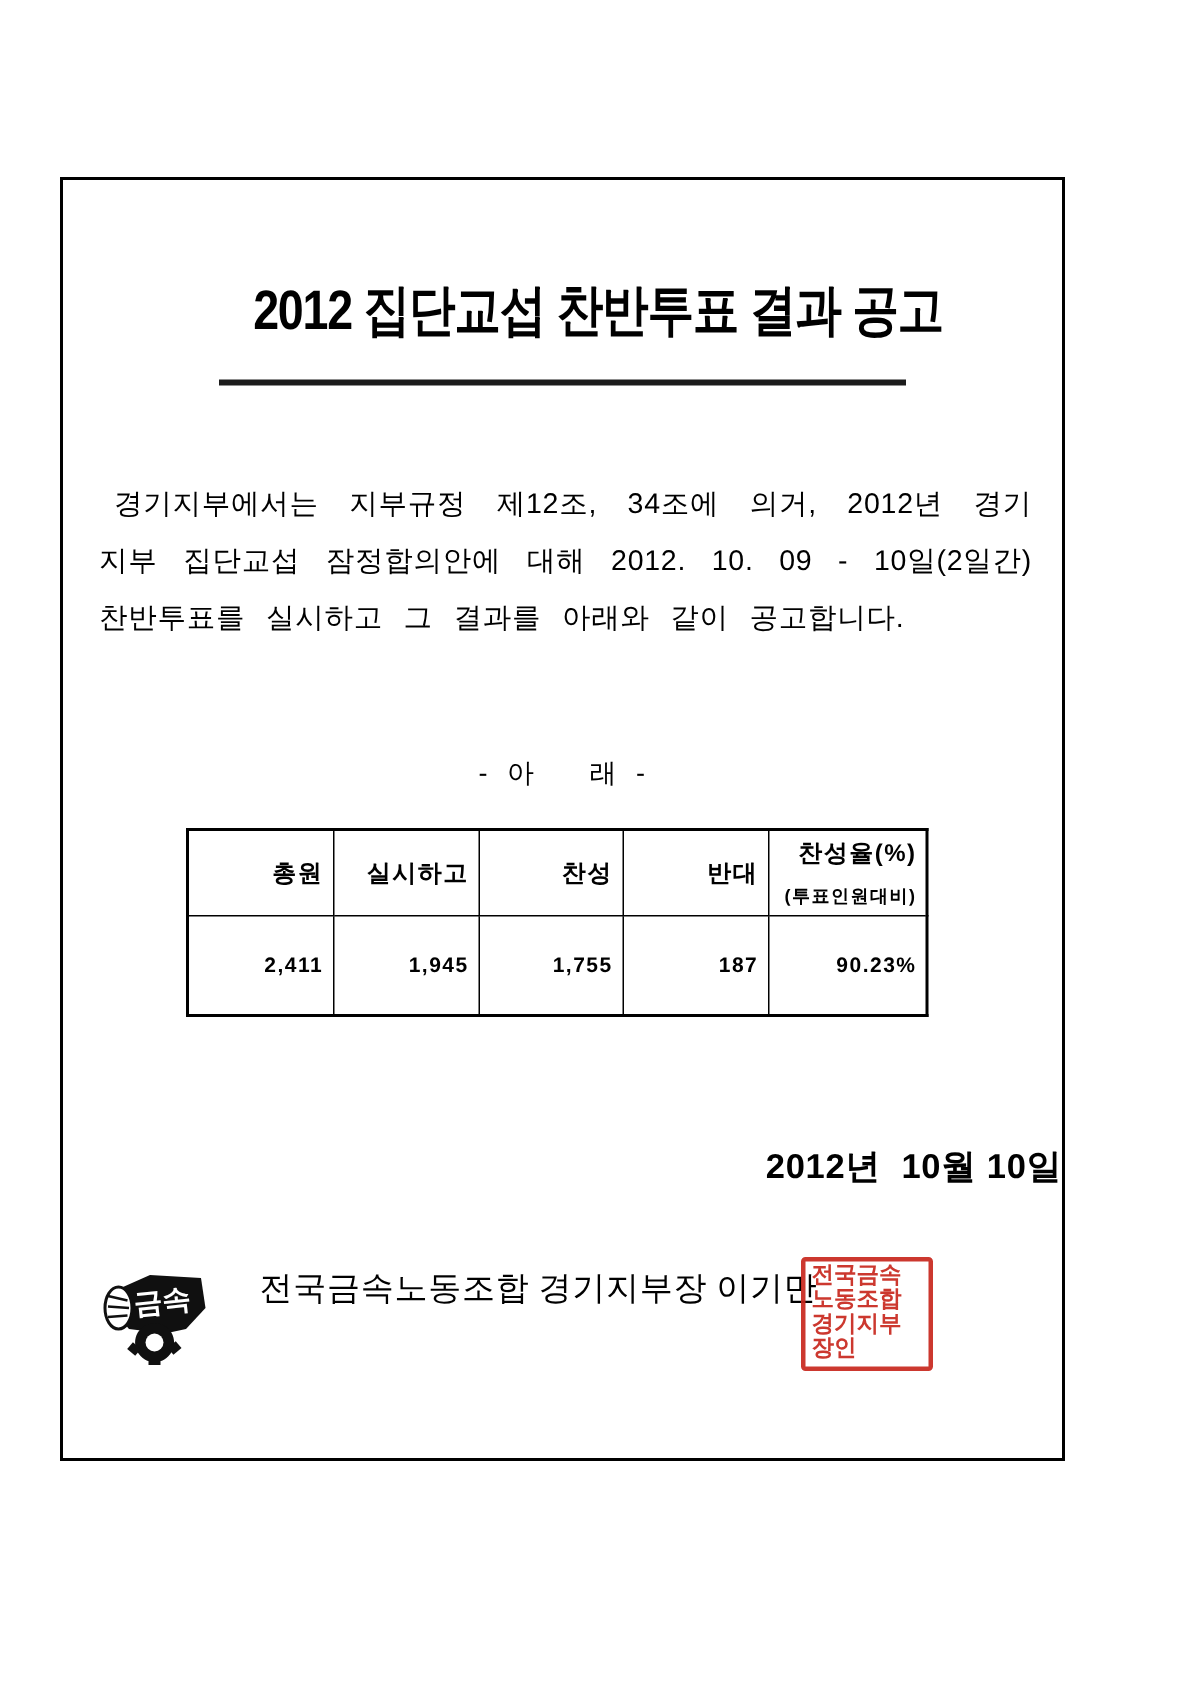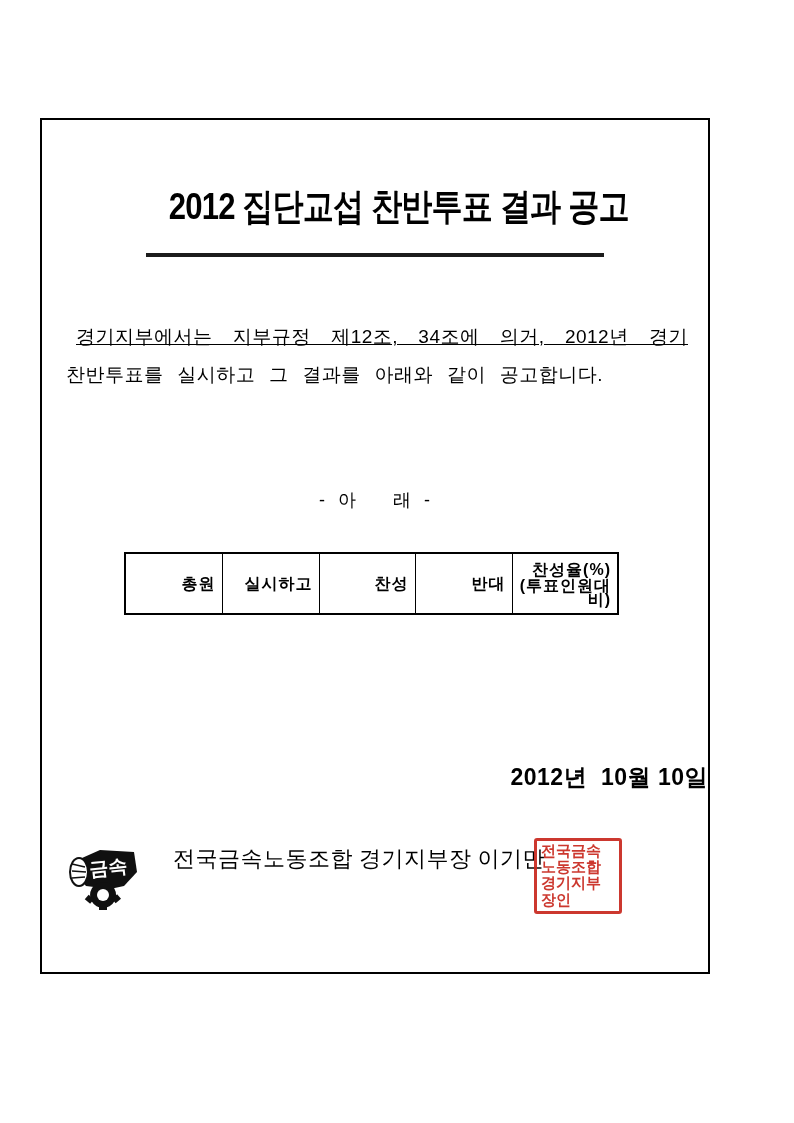--- a/index.html
+++ b/index.html
@@ -44,29 +44,29 @@
     top: 198px; left: 24px; right: 20px;
     font-size: 19px;
     line-height: 38px;
     letter-spacing: 0.5px;
   }
   .body-line {
     text-align: justify;
     text-align-last: justify;
     word-spacing: 6px;
   }
-  .body-line.first { text-indent: 10px; text-decoration: underline; }
+  .body-line.first { text-indent: 10px; }
   .body-line.last {
     text-align: right;
     text-align-last: left;
     word-spacing: 8px;
   }
   .section-label {
     position: absolute;
-    top: 368px; left: 0; width: 100%;
+    top: 383px; left: 0; width: 100%;
     text-align: center;
     font-size: 18px;
     white-space: pre;
     letter-spacing: 1px;
   }
   table.results {
     position: absolute;
     top: 432px; left: 82px;
     border-collapse: collapse;
     border: 2px solid #000;
@@ -77,21 +77,21 @@
     text-align: right;
     vertical-align: middle;
     font-weight: bold;
     padding: 6px;
   }
   table.results tr.hdr th { height: 47px; font-size: 17px; letter-spacing: 1px; }
   table.results tr.dat td { height: 66px; font-size: 14px; letter-spacing: 1px; }
   .col-a { width: 97px; } .col-b { width: 97px; } .col-c { width: 96px; }
   .col-d { width: 97px; margin-top: 32px; } .col-e { width: 106px; }
   .hdr-main { display: block; font-size: 16px; line-height: 19px; }
-  .hdr-sub  { display: block; font-size: 16px; line-height: 14px; }
+  .hdr-sub  { display: block; font-size: 12px; line-height: 14px; margin-top: 11px; }
   .doc-date {
     position: absolute;
     top: 642px; left: 0; width: 100%;
     text-align: right;
     font-size: 23px;
     font-weight: bold;
     white-space: pre;
     letter-spacing: 0.5px;
   }
   .sig-row {
@@ -141,20 +141,21 @@
 <div class="page-border">
 
   <div class="doc-title-wrap">
     <span class="doc-title">2012 집단교섭 찬반투표 결과 공고</span>
   </div>
 
   <div class="title-underline"></div>
 
   <div class="body-par">
     <div class="body-line first">경기지부에서는 지부규정 제12조, 34조에 의거,  2012년 경기</div>
+    <div class="body-line">지부 집단교섭 잠정합의안에 대해 2012. 10. 09 - 10일(2일간)</div>
     <div class="body-line last">찬반투표를 실시하고 그 결과를 아래와 같이 공고합니다.</div>
   </div>
 
   <div class="section-label">-  아      래  -</div>
 
   <table class="results">
     <tbody>
         <tr class="hdr">
       <th class="col-a">
         <span class="hdr-main">총원</span>
@@ -165,20 +166,27 @@
       <th class="col-c">
         <span class="hdr-main">찬성</span>
       </th>
       <th class="col-d">
         <span class="hdr-main">반대</span>
       </th>
       <th class="col-e">
         <span class="hdr-main">찬성율(%)</span>
         <span class="hdr-sub">(투표인원대비)</span>
       </th>
+    </tr>
+    <tr class="dat">
+      <td>2,411</td>
+      <td>1,945</td>
+      <td>1,755</td>
+      <td>187</td>
+      <td>90.23%</td>
     </tr>
   </tbody>
     </table>
 
   <div class="doc-date">2012년  10월 10일</div>
 
   <div class="sig-row">
     <svg class="union-logo" viewBox="0 0 74 74">
       <polygon points="16,16 34,8 68,10 71,30 58,44 44,47 20,44 8,30" fill="#101010"></polygon>
       <path d="M37,40 a13,13 0 1 0 0.1,0 Z" fill="#101010"></path>

